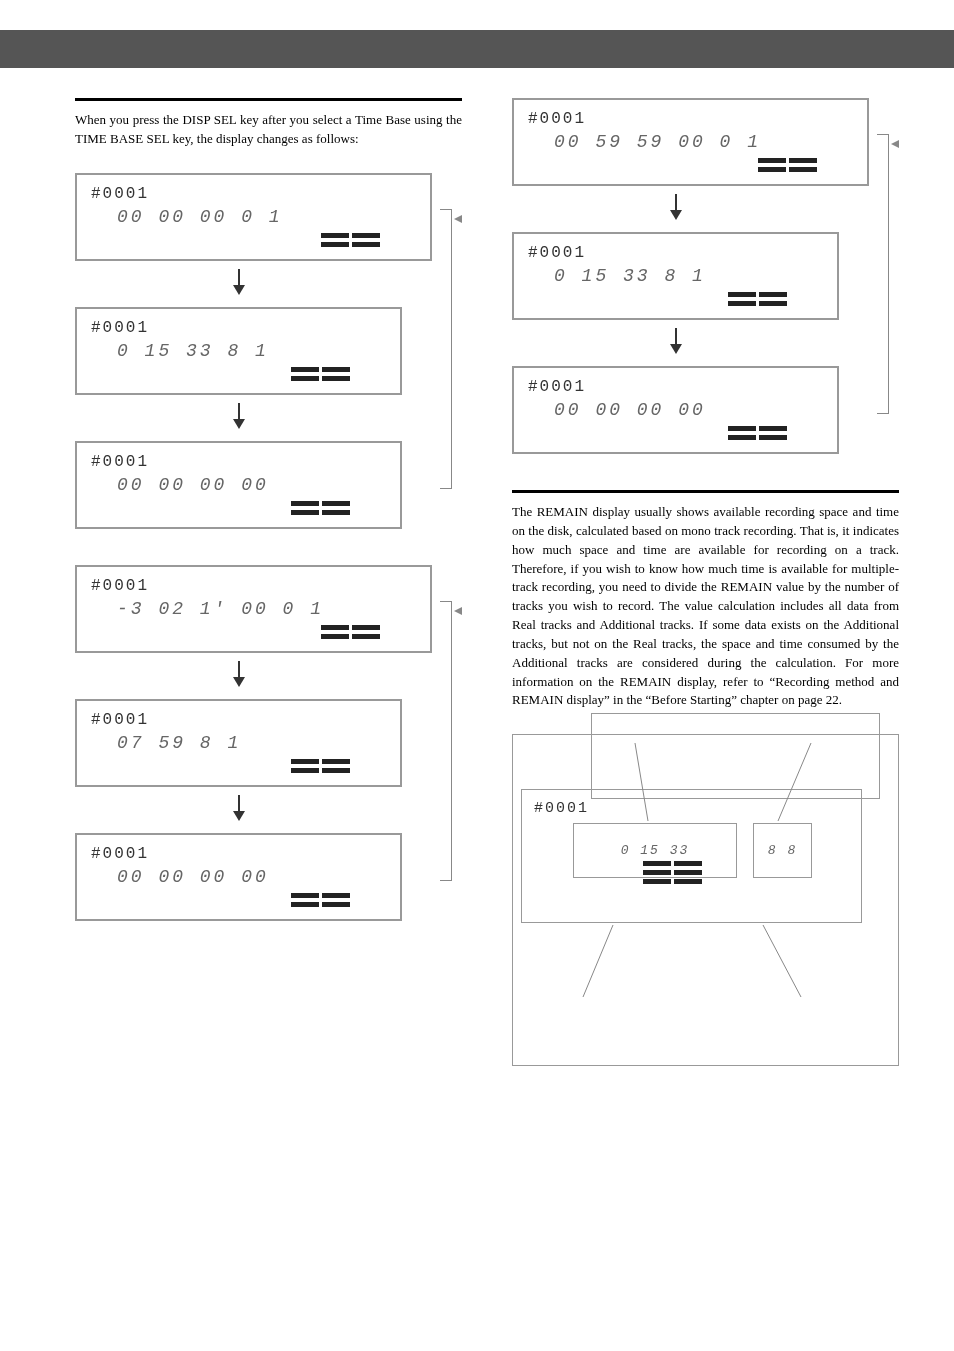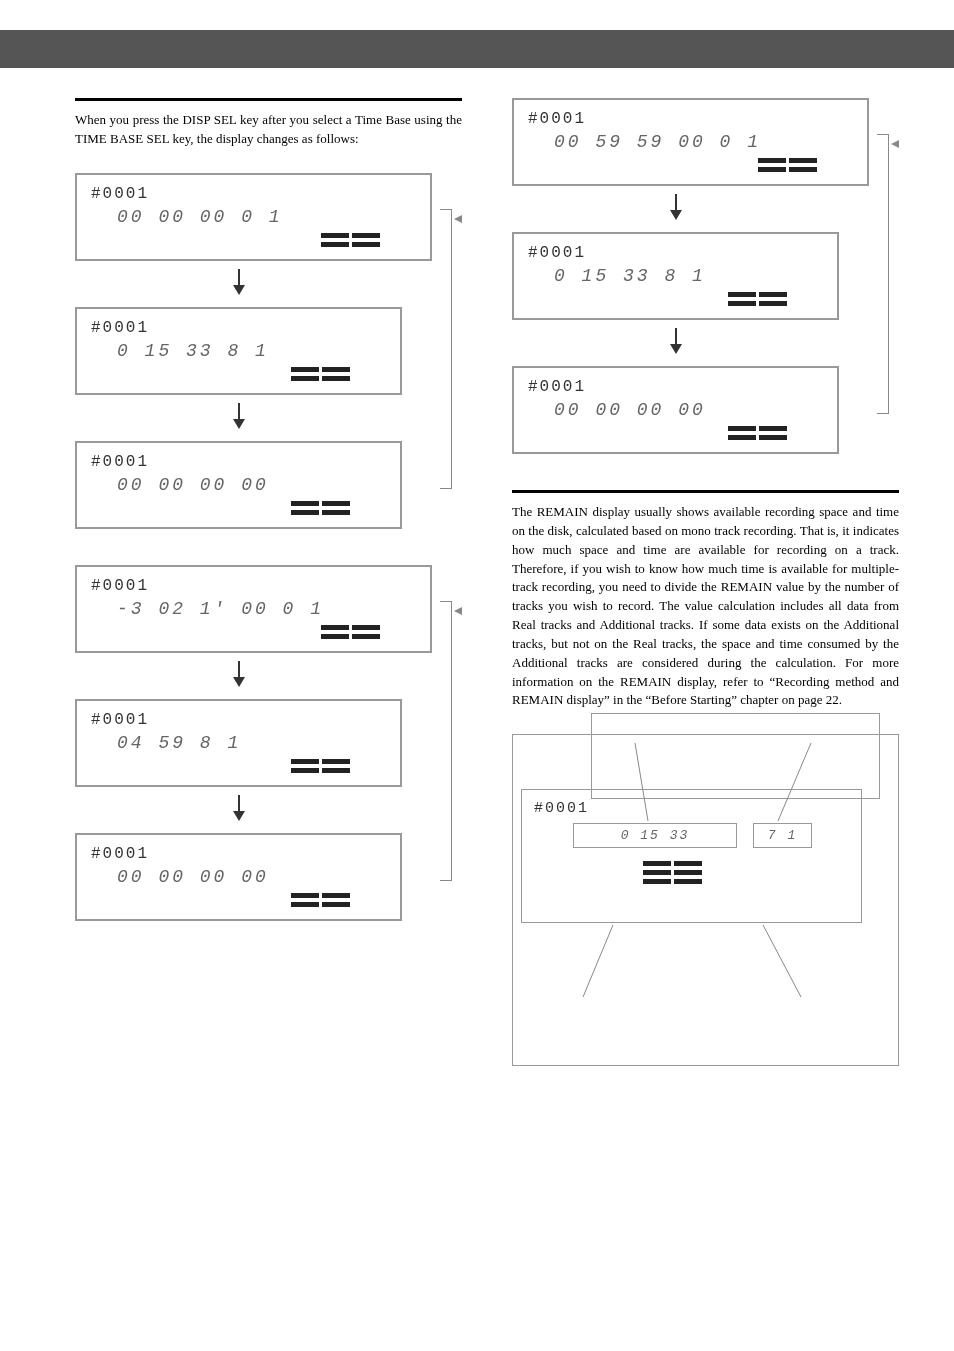--- a/index.html
+++ b/index.html
@@ -131,21 +131,21 @@
     position: relative;
     height: 330px;
   }
   .inner-box {
     border:1px solid #999;
     position:absolute;
   }
   .small-box {
     border:1px solid #999;
     position:absolute;
-    padding: 4px 6px;
+    padding: 19px 6px;
     font-family: 'Courier New', monospace;
     font-size: 13px;
     font-style: italic;
     letter-spacing: 2px;
     color:#666;
     text-align:center;
   }
   .d-prog {
     font-family:'Courier New',monospace;font-size:15px;letter-spacing:2px;color:#333;
   }
@@ -241,21 +241,21 @@
             </div>
         </div>
       </div>
       <div class="flow-arrow"><svg viewBox="0 0 18 26">
             <line x1="9" y1="0" x2="9" y2="18" stroke="#333" stroke-width="2"></line>
             <polygon points="3,16 15,16 9,26" fill="#333"></polygon>
           </svg></div>
       <div class="display-box-outline">
         <div class="display-box">
           <div class="program-label">#0001</div>
-          <div class="seg-line">04  59           8 1</div>
+          <div class="seg-line">07  59           8 1</div>
           <div class="waveform-row">
               <div class="wblock"></div>
               <div class="wblock"></div>
             </div>
           <div class="waveform-row">
               <div class="wblock"></div>
               <div class="wblock"></div>
             </div>
         </div>
       </div>
@@ -346,21 +346,21 @@
 
     <div class="bottom-diagram">
       <div class="big-outline">
         <div class="inner-box" style="left:78px;top:-22px;right:18px;height:84px;"></div>
         <div class="inner-box" style="left:8px;top:54px;right:36px;height:132px;">
           <div style="padding:10px 12px 0 12px">
             <div class="d-prog">#0001</div>
           </div>
         </div>
         <div class="small-box" style="left:60px;top:88px;width:150px;">0   15  33</div>
-        <div class="small-box" style="left:240px;top:88px;width:45px;">7 1</div>
+        <div class="small-box" style="left:240px;top:88px;width:45px;">8 8</div>
         <div style="position:absolute;left:130px;top:124px;">
           <div class="waveform-row" style="padding:0">
               <div class="wblock"></div>
               <div class="wblock"></div>
             </div>
           <div class="waveform-row" style="padding:0">
               <div class="wblock"></div>
               <div class="wblock"></div>
             </div>
           <div class="waveform-row" style="padding:0">

